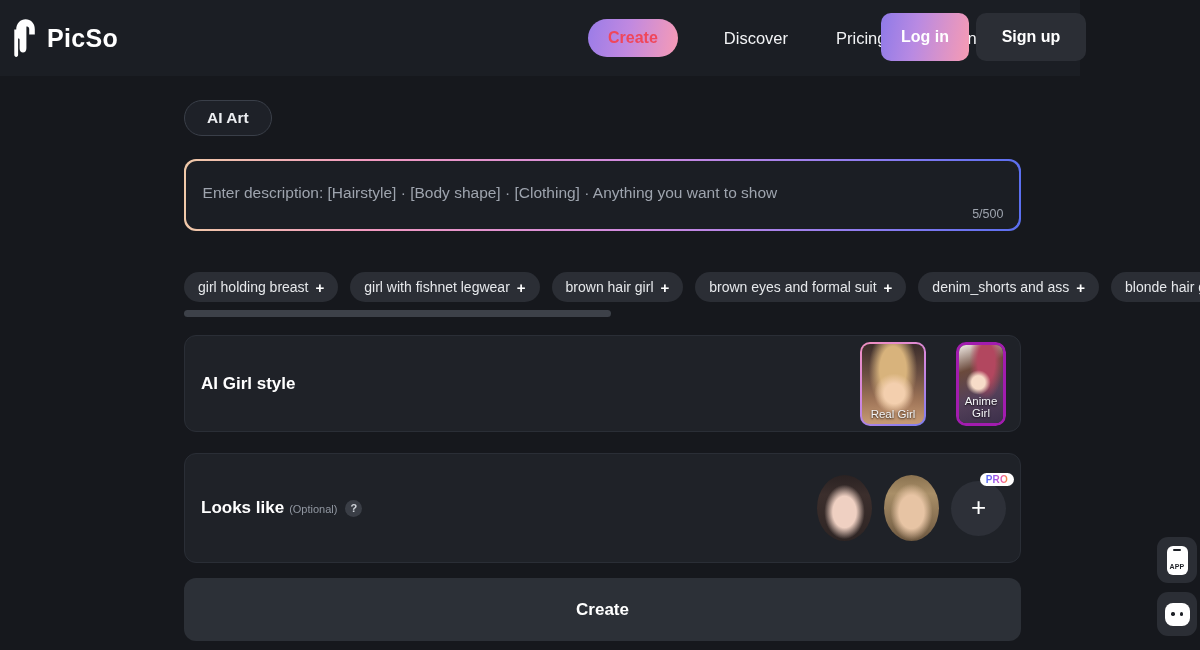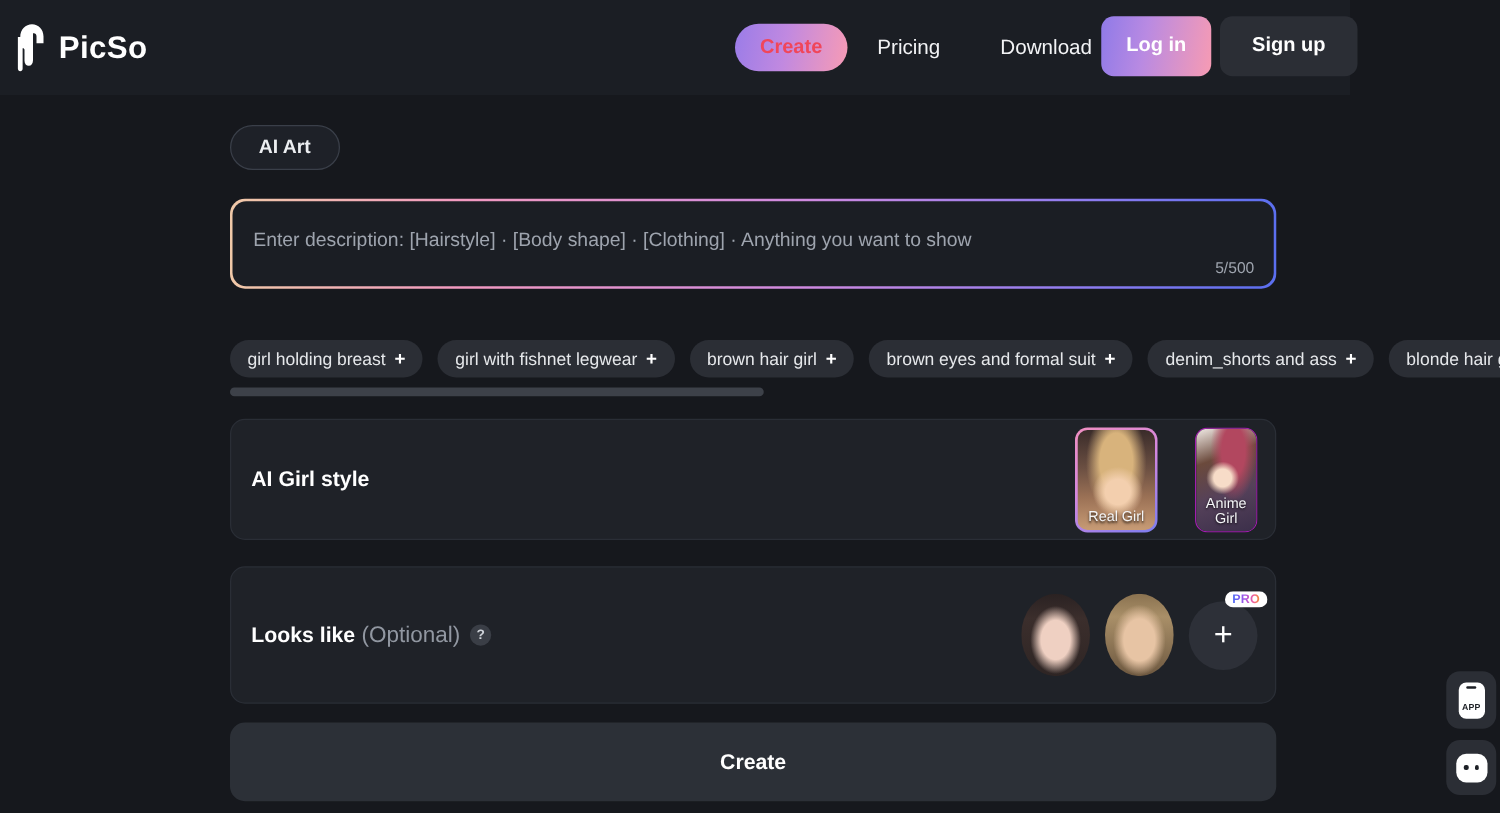--- a/index.html
+++ b/index.html
@@ -143,21 +143,21 @@
   .panel-style { top: 259px; height: 97px; }
   .panel-looks { top: 377px; height: 110px; }
 
   .panel-label {
     position: absolute; left: 16px; top: 50%;
     transform: translateY(-50%);
     color: #ffffff; font-size: 17px; font-weight: 700;
     display: flex; align-items: baseline; gap: 5px;
   }
   .panel-label .optional {
-    font-size: 18px; font-weight: 400; color: #9197a1;
+    font-size: 11px; font-weight: 400; color: #9197a1;
   }
   .help-icon {
     width: 17px; height: 17px; border-radius: 50%;
     background: #3a3e46; color: #cfd3d9;
     font-size: 11px; font-weight: 700;
     display: inline-flex; align-items: center; justify-content: center;
     align-self: center; margin-left: 3px; cursor: pointer;
   }
 
   
@@ -178,21 +178,21 @@
   }
   .style-card.selected {
     padding: 2px;
     background: linear-gradient(150deg, #f08fc0 0%, #d487de 45%, #7b7df0 100%);
   }
   .style-card.selected .inner {
     position: absolute; inset: 2px; border-radius: 8px; overflow: hidden;
   }
   .style-card.plain .inner {
     position: absolute; inset: 0; border-radius: 10px; overflow: hidden;
-    border: 1px solid #a21caf;
+    border: 3px solid #a21caf;
     margin-left: 16px;
   }
 
   .thumb-real {
     position: absolute; inset: 0;
     background:
       radial-gradient(circle at 52% 62%, #f3cfae 0 17%, rgba(243,207,174,0) 34%),
       radial-gradient(ellipse at 50% 32%, #d8b37c 0 30%, rgba(216,179,124,0) 55%),
       linear-gradient(180deg, #3a2c2a 0%, #6b4f42 38%, #9c7256 68%, #c79b75 100%);
   }
@@ -301,20 +301,21 @@
     <span class="logo-mark">
       <svg width="26" height="40" viewBox="0 0 26 40" xmlns="http://www.w3.org/2000/svg">
         <path d="M4.2 11.5 C4.2 5.4 8.6 1.3 13.6 1.3 C18.7 1.3 22.8 5.3 22.8 11.2 L22.8 16.6 L17.2 16.6 L17.2 11.0 C17.2 9.3 16.0 8.2 14.4 8.6 L14.4 30.2 C14.4 33.0 13.0 34.6 11.0 34.6 C9.0 34.6 7.6 33.1 7.6 30.6 L7.6 22.0 C7.6 20.9 6.8 20.4 6.1 20.6 L6.1 36.8 C6.1 38.2 5.3 38.9 4.2 38.9 C3.1 38.9 2.3 38.1 2.3 36.8 L2.3 11.5 Z" fill="#ffffff"></path>
       </svg>
     </span>
     <span class="logo-text">PicSo</span>
   </div>
 
   <div class="nav">
     <div class="nav-pill-create">Create</div>
+    <div class="nav-link first">Discover</div>
     <div class="nav-link">Pricing</div>
     <div class="nav-link">Download</div>
   </div>
 
   <div class="auth">
     <div class="btn-login">Log in</div>
     <div class="btn-signup">Sign up</div>
   </div>
 </div>
 

